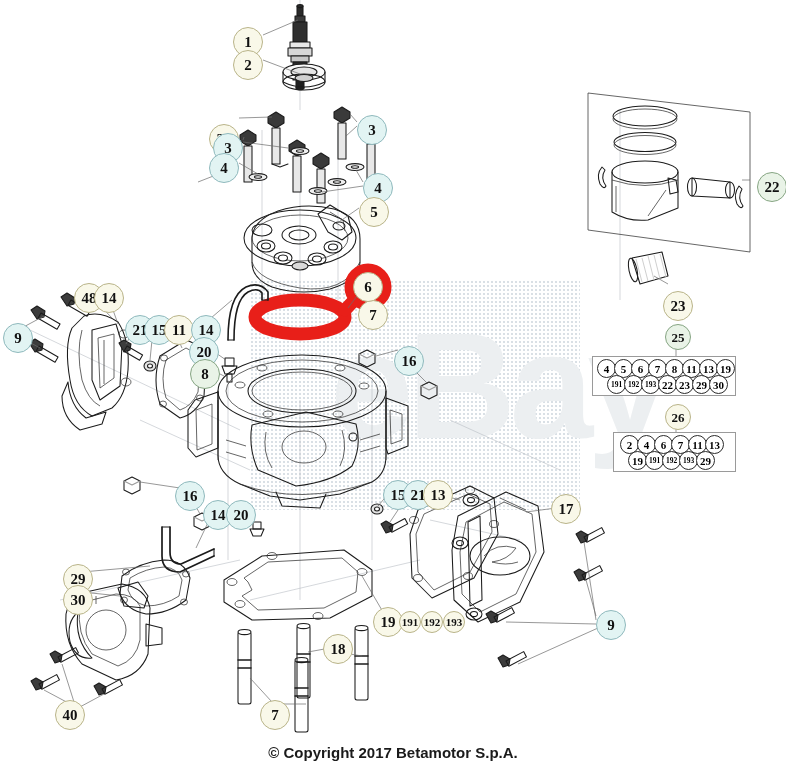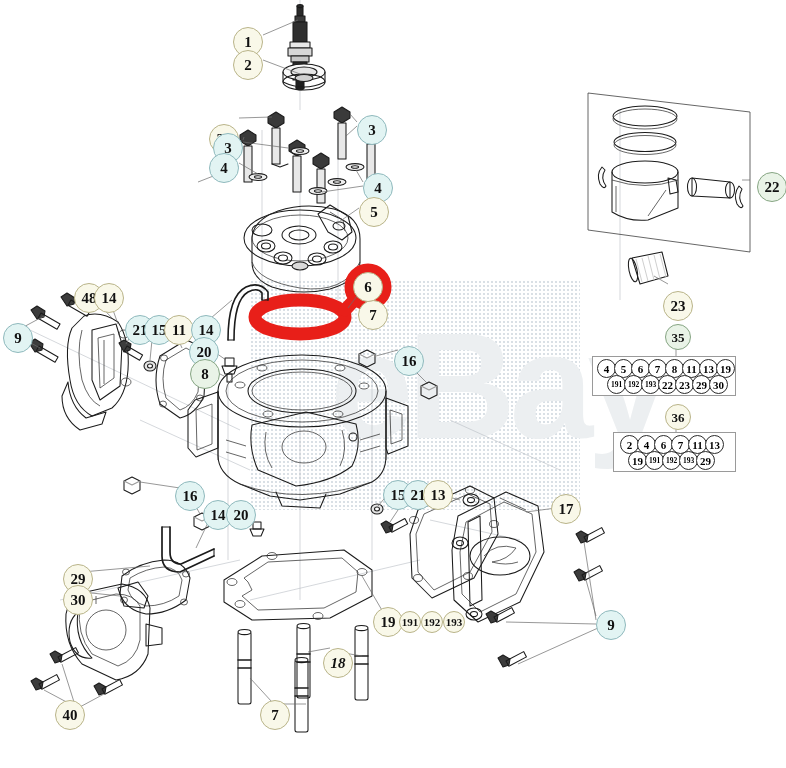--- a/index.html
+++ b/index.html
@@ -527,29 +527,29 @@
     <div class="cal b s30" style="left:226px;top:500px;">20</div>
     <div class="cal b s30" style="left:383px;top:480px;">15</div>
     <div class="cal b s30" style="left:403px;top:480px;">21</div>
     <div class="cal c s30" style="left:423px;top:480px;">13</div>
     <div class="cal c s30" style="left:551px;top:494px;">17</div>
     <div class="cal b s30" style="left:596px;top:610px;">9</div>
     <div class="cal c s30" style="left:63px;top:564px;">29</div>
     <div class="cal c s30" style="left:63px;top:585px;">30</div>
     <div class="cal c s30" style="left:55px;top:700px;">40</div>
     <div class="cal c s30" style="left:260px;top:700px;">7</div>
-    <div class="cal c s30" style="left:323px;top:648px;font-style:italic;">18</div>
+    <div class="cal c s30" style="left:323px;top:634px;">18</div>
     <div class="cal c s30" style="left:373px;top:607px;">19</div>
     <div class="cal c s22" style="left:399px;top:611px;">191</div>
     <div class="cal c s22" style="left:421px;top:611px;">192</div>
     <div class="cal c s22" style="left:443px;top:611px;">193</div>
     <div class="cal g s30" style="left:757px;top:172px;">22</div>
     <div class="cal c s30" style="left:663px;top:291px;">23</div>
-    <div class="cal g s26" style="left:665px;top:324px;">35</div>
-    <div class="cal c s26" style="left:665px;top:404px;">36</div>
+    <div class="cal g s26" style="left:665px;top:324px;">25</div>
+    <div class="cal c s26" style="left:665px;top:404px;">26</div>
   </div>
 
   <div class="kit" style="left:592px;top:356px;width:144px;height:40px;">
     <div class="kitrow" style="left:4px;top:2px;">
       <div class="kc" style="width:19px;height:19px;font-size:11px;margin-right:-2px;">4</div>
       <div class="kc" style="width:19px;height:19px;font-size:11px;margin-right:-2px;">5</div>
       <div class="kc" style="width:19px;height:19px;font-size:11px;margin-right:-2px;">6</div>
       <div class="kc" style="width:19px;height:19px;font-size:11px;margin-right:-2px;">7</div>
       <div class="kc" style="width:19px;height:19px;font-size:11px;margin-right:-2px;">8</div>
       <div class="kc" style="width:19px;height:19px;font-size:11px;margin-right:-2px;">11</div>
@@ -578,14 +578,15 @@
     </div>
     <div class="kitrow" style="left:14px;top:18px;">
       <div class="kc" style="width:19px;height:19px;font-size:11px;margin-right:-2px;">19</div>
       <div class="kc" style="width:19px;height:19px;font-size:7.5px;margin-right:-2px;">191</div>
       <div class="kc" style="width:19px;height:19px;font-size:7.5px;margin-right:-2px;">192</div>
       <div class="kc" style="width:19px;height:19px;font-size:7.5px;margin-right:-2px;">193</div>
       <div class="kc" style="width:19px;height:19px;font-size:11px;">29</div>
     </div>
   </div>
 
+  <div class="copy">© Copyright 2017 Betamotor S.p.A.</div>
 
 </div>
 
 </body></html>

